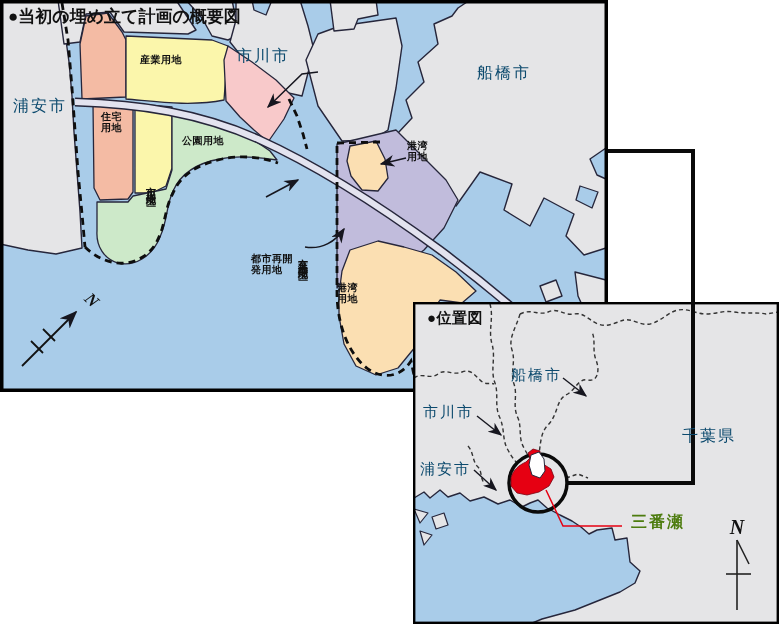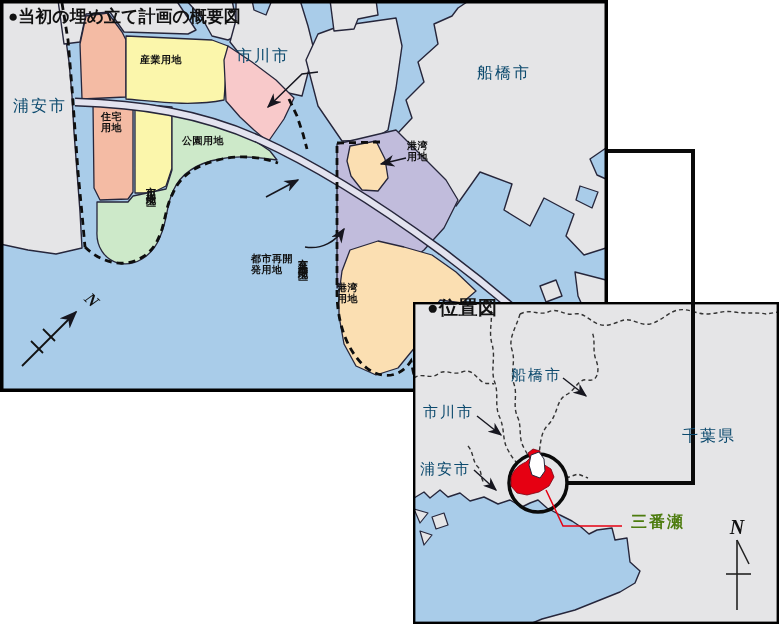--- a/index.html
+++ b/index.html
@@ -155,20 +155,20 @@
     <div class="lbl vert" style="left:145px;top:179px;">市川二期地区</div>
     <div class="lbl" style="left:251px;top:211px;margin-top:42px;">都市再開
 発用地</div>
     <div class="lbl vert" style="left:297px;top:251px;">京葉港二期地区</div>
     <div class="lbl" style="left:407px;top:140px;">港湾
 用地</div>
     <div class="lbl" style="left:337px;top:282px;">港湾
 用地</div>
     <div class="lbl city" style="left:477px;top:64px;">船橋市</div>
 
-    <div class="lbl" style="left:427px;top:297px;font-size:19px;">●位置図</div>
+    <div class="lbl" style="left:427px;top:309px;font-size:15px;">●位置図</div>
     <div class="lbl city city-sm" style="left:511px;top:367px;">船橋市</div>
     <div class="lbl city city-sm" style="left:423px;top:404px;">市川市</div>
     <div class="lbl city city-sm" style="left:420px;top:461px;">浦安市</div>
     <div class="lbl city" style="left:682px;top:427px;">千葉県</div>
     <div class="lbl red" style="left:631px;top:513px;font-size:16px;">三番瀬</div>
   </div>
 </div>
 
 </body></html>

